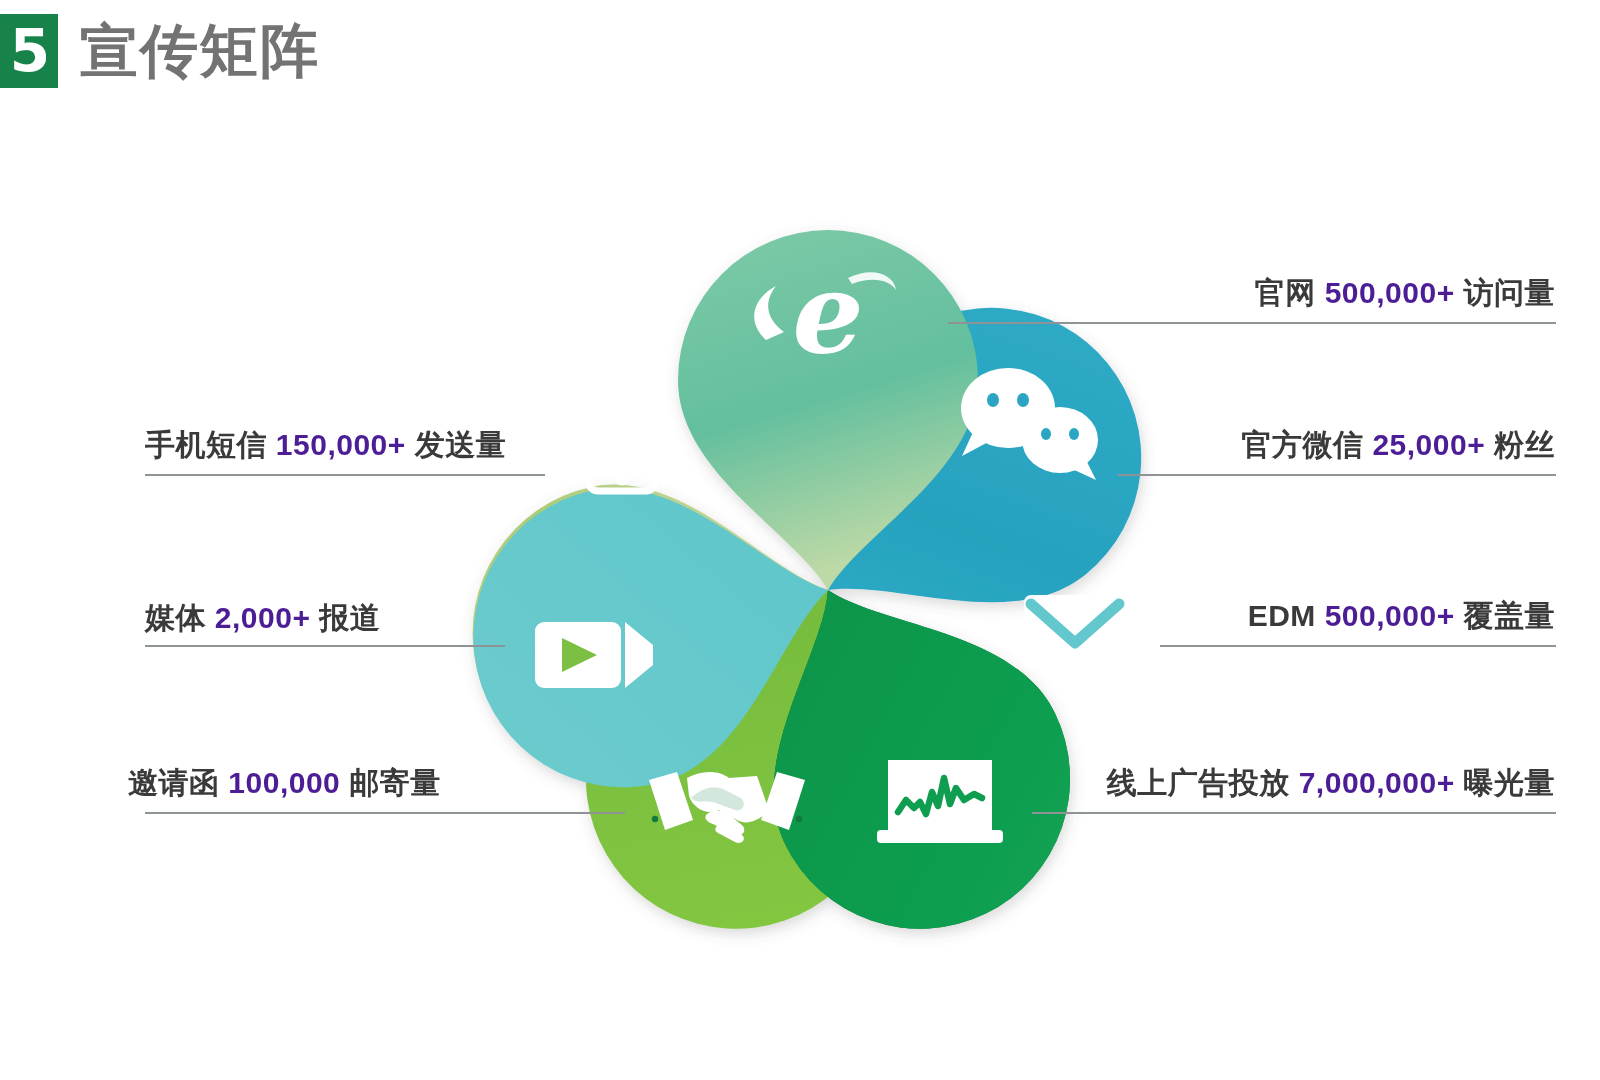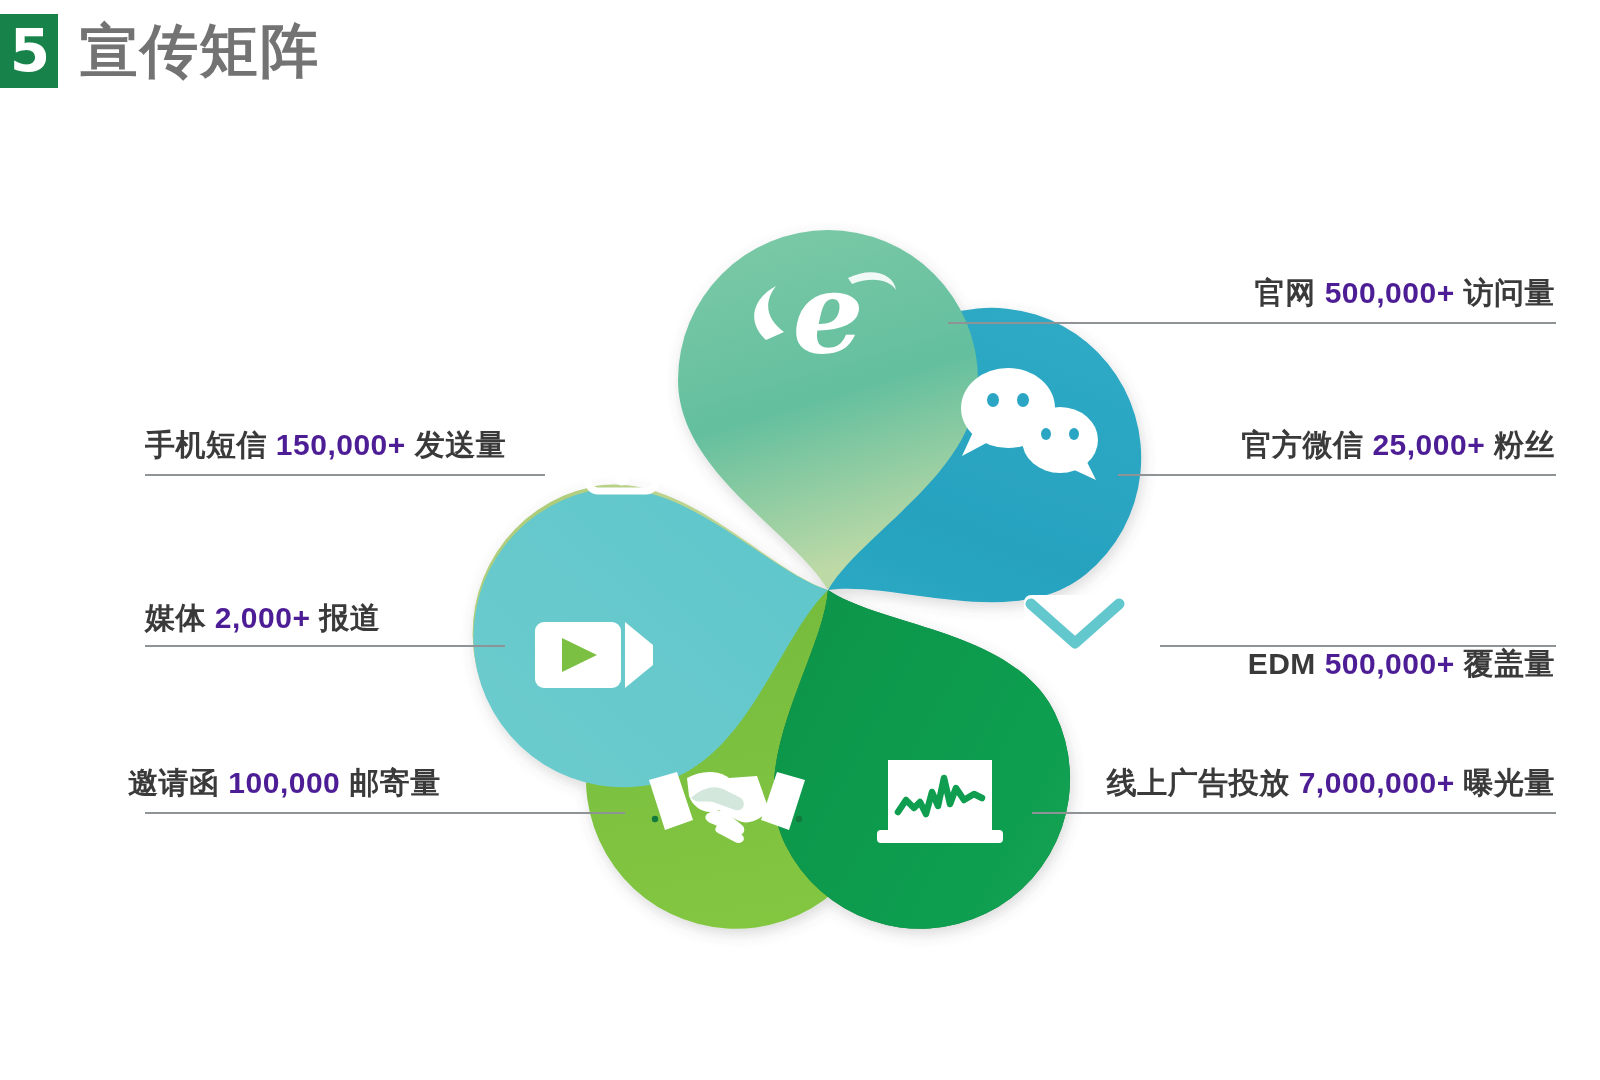--- a/index.html
+++ b/index.html
@@ -248,21 +248,21 @@
     <span class="num">500,000+</span>
     <span class="txt">访问量</span>
   </div>
 
   <div class="label right" style="right:45px; top:425px;">
     <span class="txt">官方微信</span>
     <span class="num">25,000+</span>
     <span class="txt">粉丝</span>
   </div>
 
-  <div class="label right" style="right:45px; top:596px;margin-top:48px;">
+  <div class="label right" style="right:45px; top:596px;">
     <span class="txt">EDM</span>
     <span class="num">500,000+</span>
     <span class="txt">覆盖量</span>
   </div>
 
   <div class="label right" style="right:45px; top:763px;text-align:center;">
     <span class="txt">线上广告投放</span>
     <span class="num">7,000,000+</span>
     <span class="txt">曝光量</span>
   </div>

